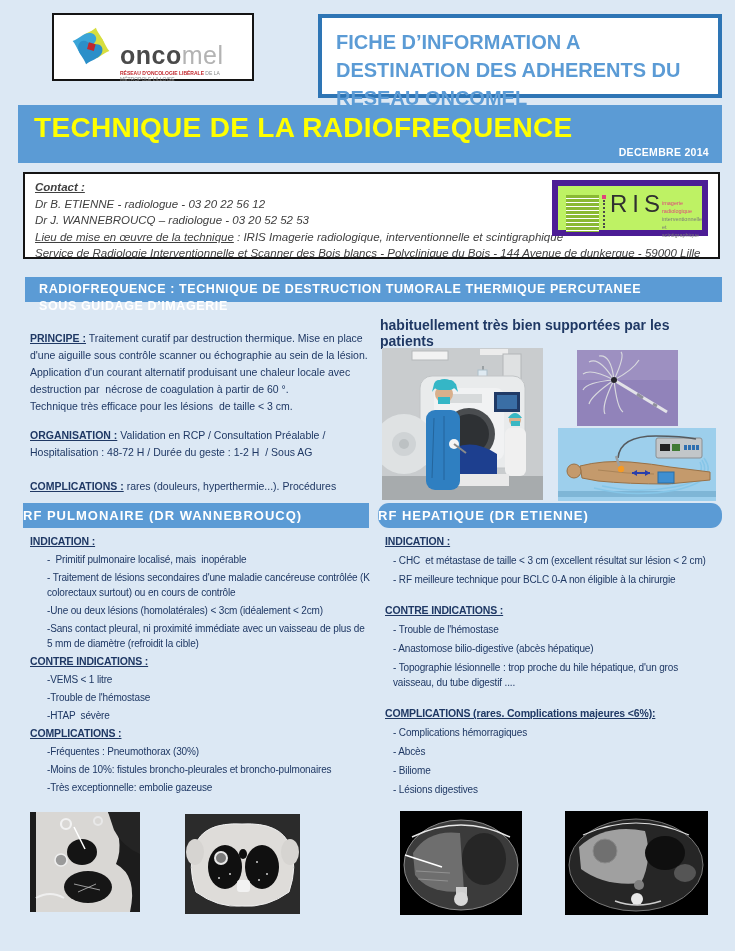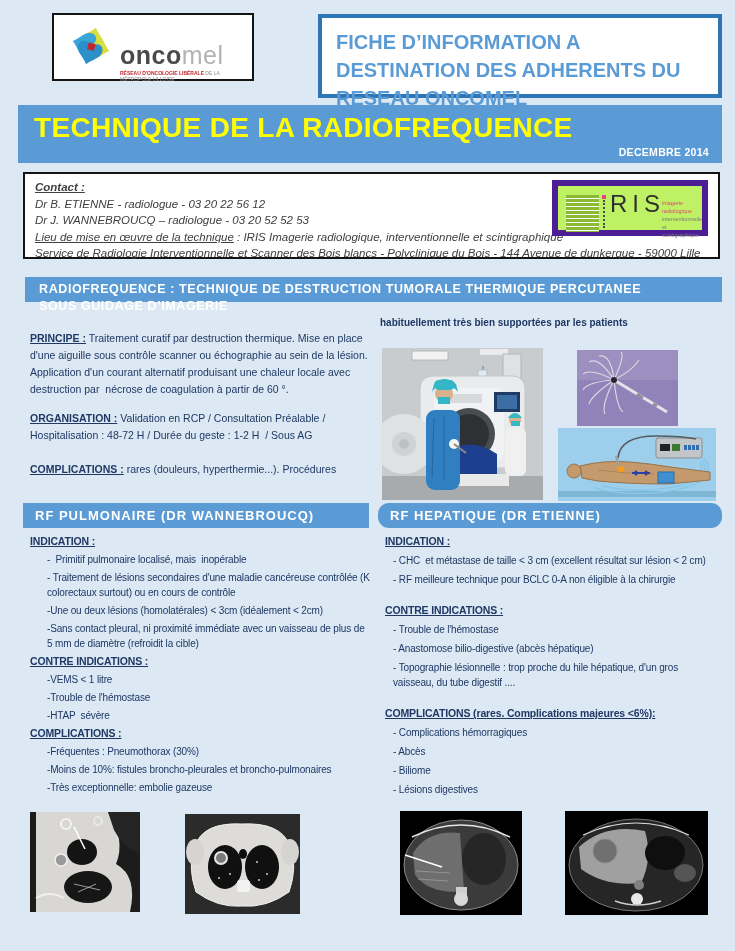--- a/index.html
+++ b/index.html
@@ -39,27 +39,27 @@
   .iris-lines .pink{color:#e0457b;}
 
   
   .section-header{left:25px;top:277px;width:697px;height:25px;background:#5b9bd5;box-sizing:border-box;color:#fff;font-weight:bold;font-size:12.5px;letter-spacing:.6px;line-height:17px;padding:4px 44px 0 14px;}
 
   
   .ov-left{left:30px;top:330px;width:342px;font-size:10.5px;line-height:17px;}
   .ov-h{font-weight:bold;text-decoration:underline;}
   .ov-org{margin-top:12px;}
   .ov-comp{margin-top:17px;}
-  .ov-cont{left:380px;top:317px;width:340px;font-size:10px;font-weight:600;}
+  .ov-cont{left:380px;top:317px;width:340px;font-size:14px;font-weight:600;}
 
   
   .fig{position:absolute;}
 
   
-  .rf-header{height:25px;background:#5b9bd5;color:#fff;font-weight:bold;font-size:13px;letter-spacing:1px;line-height:25px;padding-left:12px;box-sizing:border-box;}
+  .rf-header{height:25px;background:#5b9bd5;color:#fff;font-weight:bold;font-size:13px;letter-spacing:1px;line-height:25px;box-sizing:border-box;}
   .rf-header.pulm{left:23px;top:503px;width:346px;}
   .rf-header.hep{left:378px;top:503px;width:344px;border-radius:11px;}
 
   
   .rf-list{font-size:10px;letter-spacing:-.15px;line-height:15px;}
   .rf-list.pulm{left:30px;top:531px;width:340px;}
   .rf-list.hep{left:385px;top:531px;width:334px;}
   .rf-h{font-weight:bold;text-decoration:underline;margin-top:3px;font-size:10.5px;}
   .rf-i{padding-left:17px;margin-top:3px;}
   .rf-list.hep .rf-i{padding-left:8px;margin-top:4px;}
@@ -109,20 +109,21 @@
         <div>interventionnelle</div>
         <div>et scintigraphique</div>
       </div>
     </div>
   </div>
 
   <div class="abs section-header prewrap">RADIOFREQUENCE : TECHNIQUE DE DESTRUCTION TUMORALE THERMIQUE PERCUTANEE  SOUS GUIDAGE D’IMAGERIE</div>
 
   <div class="abs ov-left">
     <div><span class="ov-h">PRINCIPE :</span><span class="prewrap"> Traitement curatif par destruction thermique. Mise en place d'une aiguille sous contrôle scanner ou échographie au sein de la lésion. Application d'un courant alternatif produisant une chaleur locale avec destruction par  nécrose de coagulation à partir de 60 °.</span></div>
+    <div class="prewrap">Technique très efficace pour les lésions  de taille &lt; 3 cm.</div>
     <div class="ov-org"><span class="ov-h">ORGANISATION :</span><span class="prewrap"> Validation en RCP / Consultation Préalable / Hospitalisation : 48-72 H / Durée du geste : 1-2 H  / Sous AG</span></div>
     <div class="ov-comp"><span class="ov-h">COMPLICATIONS :</span><span class="prewrap"> rares (douleurs, hyperthermie...). Procédures</span></div>
   </div>
   <div class="abs ov-cont">habituellement très bien supportées par les patients</div>
 
   <svg class="fig" style="left:382px;top:348px;" width="161" height="152" viewBox="0 0 161 152">
     <rect width="161" height="152" fill="#c9ccce"></rect>
     <rect x="0" y="128" width="161" height="24" fill="#a7abad"></rect>
     <rect x="30" y="3" width="36" height="9" fill="#f2f2f2" stroke="#b5b8ba"></rect>
     <rect x="98" y="1" width="28" height="6" fill="#ececec"></rect>

